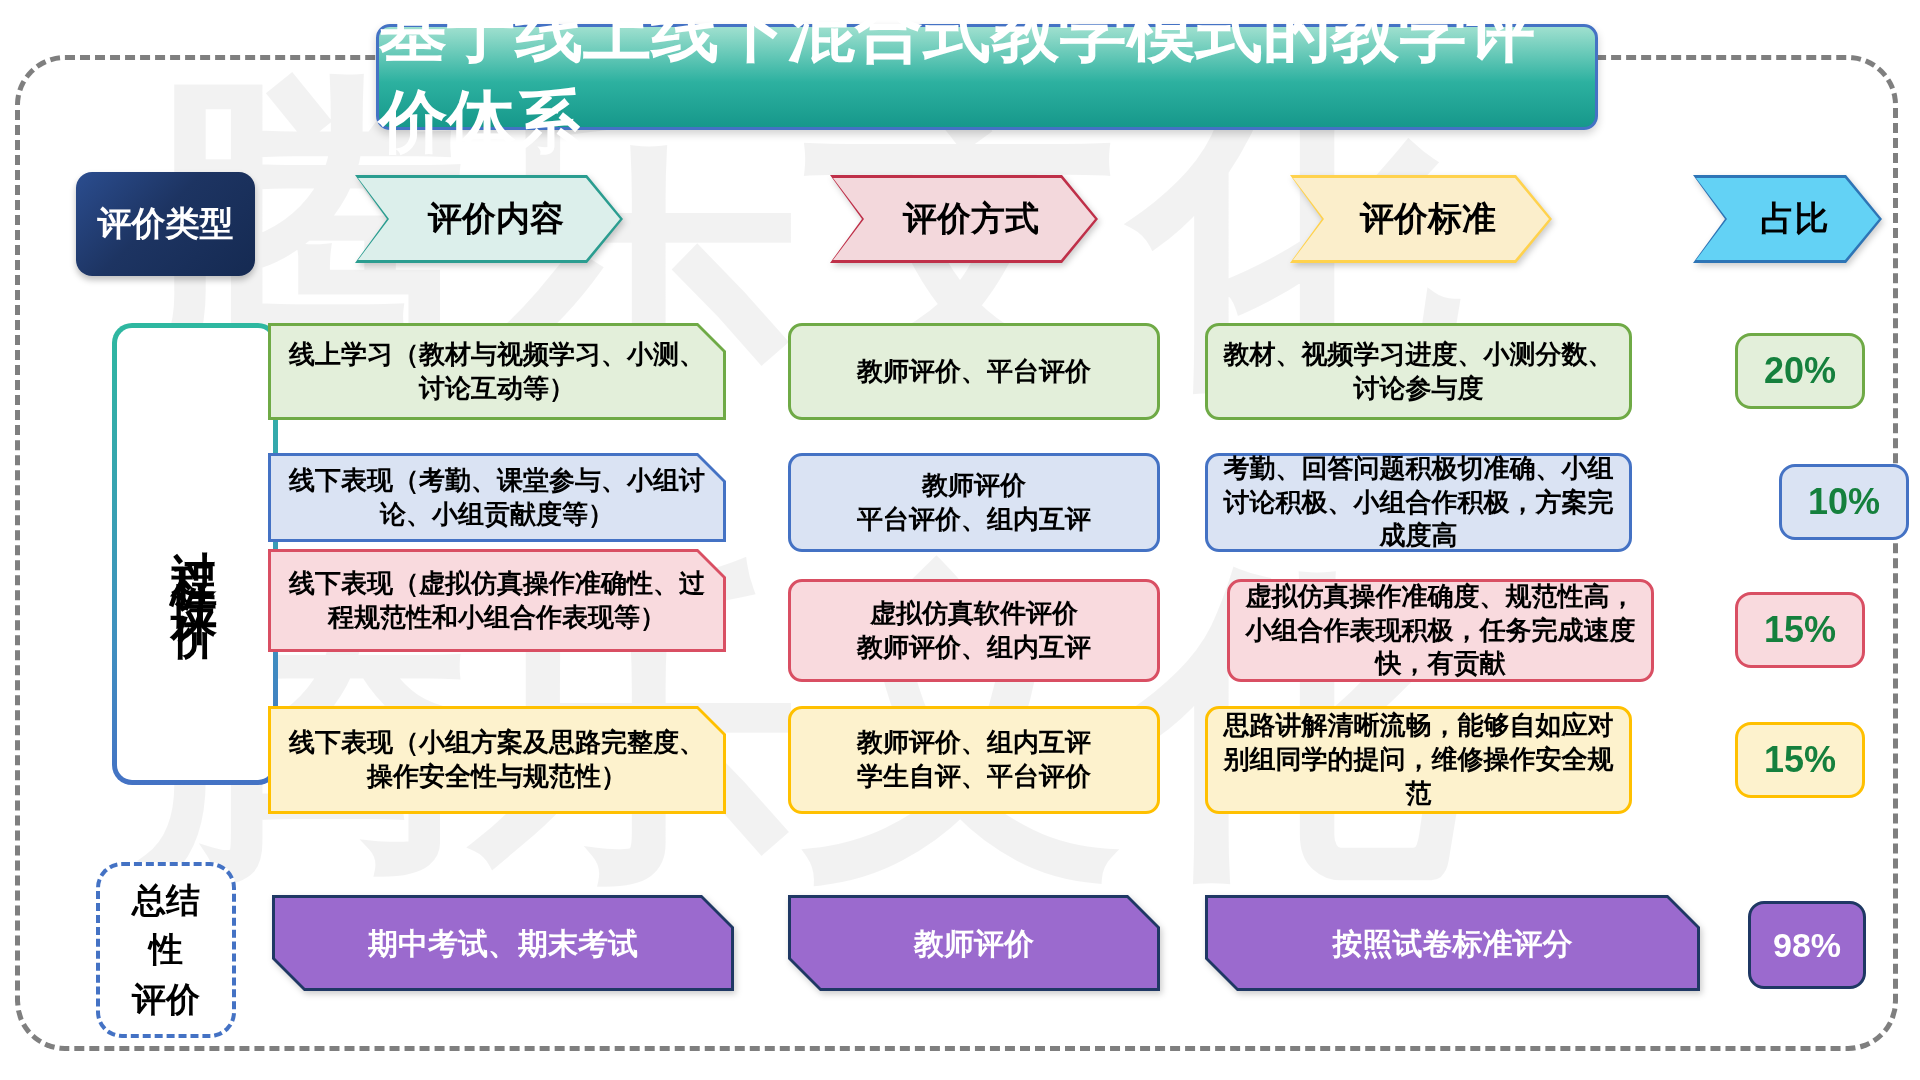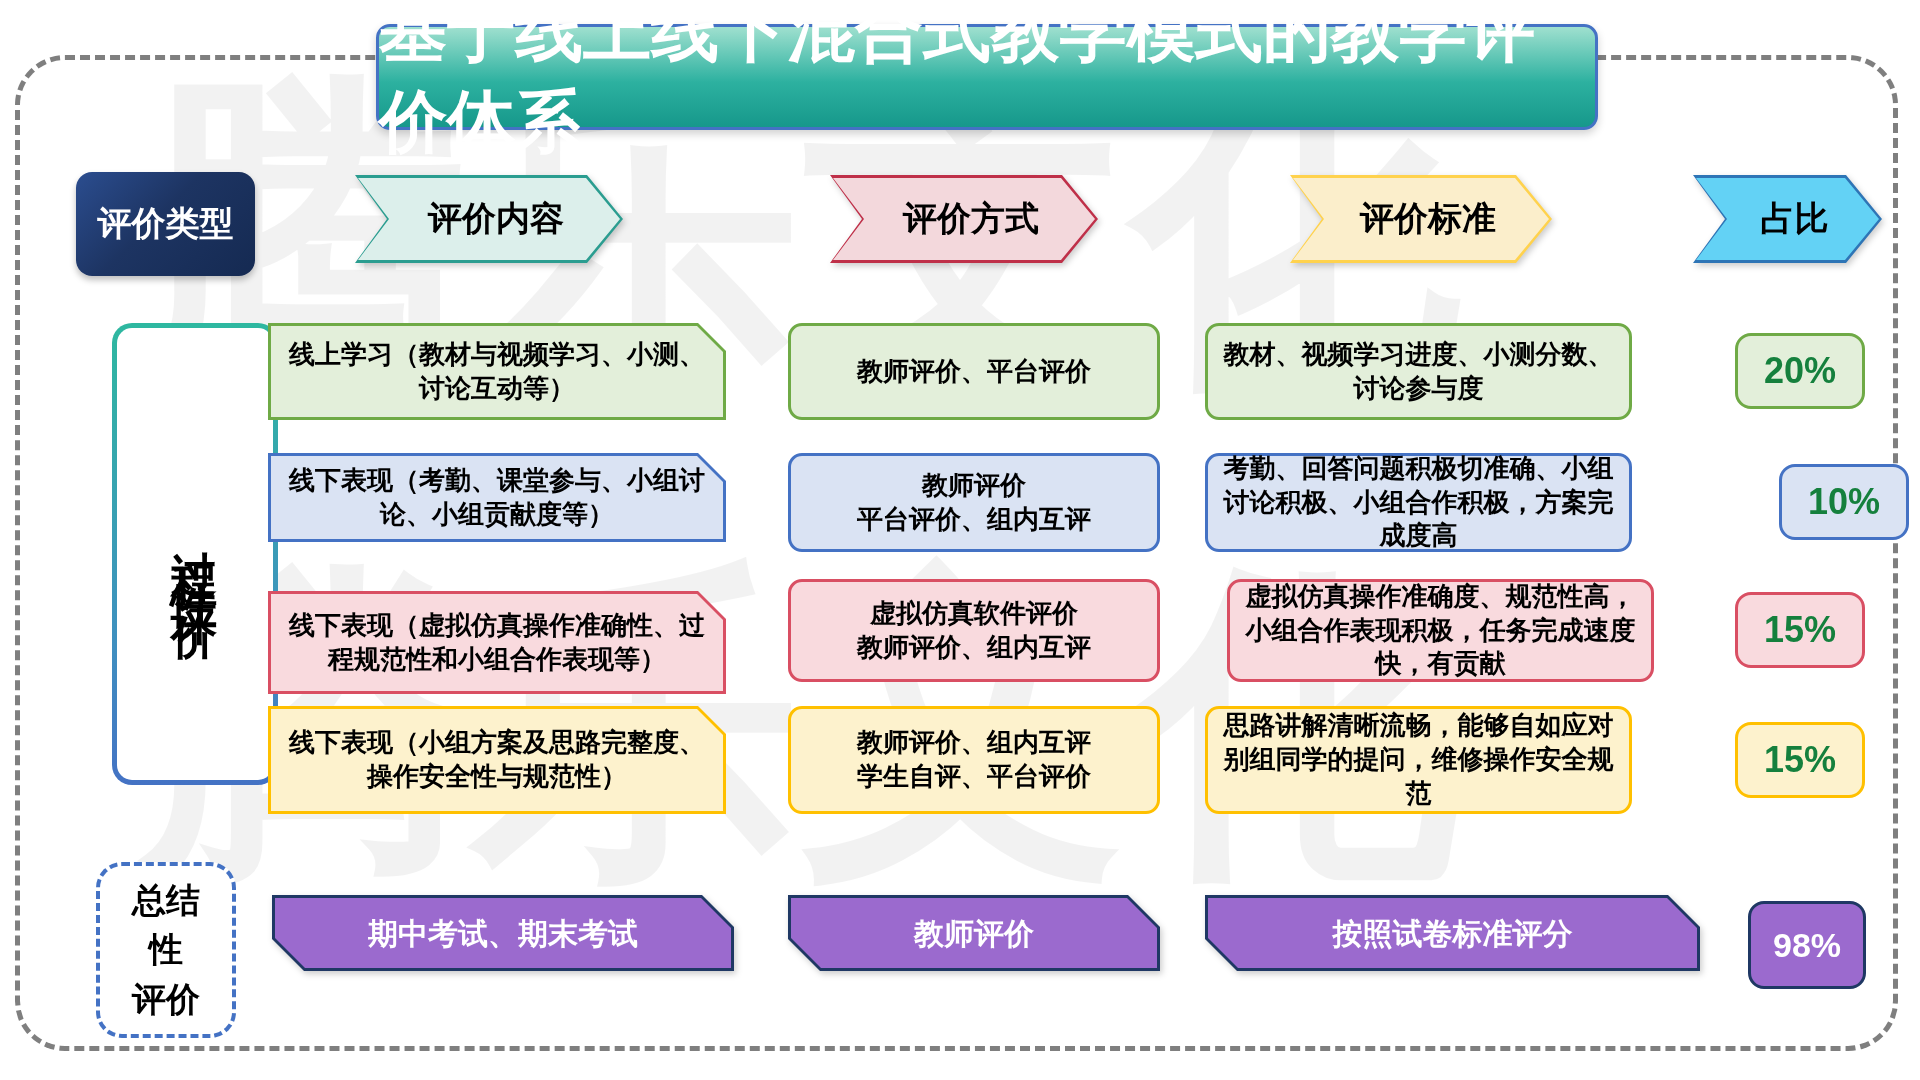--- a/index.html
+++ b/index.html
@@ -82,21 +82,21 @@
       padding:4px 12px;box-sizing:border-box;}
   .pre{white-space:pre-line;}
 
   
   .pct{position:absolute;left:1735px;width:130px;height:76px;z-index:5;
       border:3px solid var(--bd);background:var(--fill);border-radius:16px;box-sizing:border-box;
       display:flex;align-items:center;justify-content:center;
       font-size:36px;font-weight:bold;color:#15803d;}
 
   
-  .purplebox{position:absolute;top:895px;height:76px;z-index:5;filter:drop-shadow(2px 3px 3px rgba(0,0,0,0.2));}
+  .purplebox{position:absolute;top:895px;height:96px;z-index:5;filter:drop-shadow(2px 3px 3px rgba(0,0,0,0.2));}
   .purplebox .bg{position:absolute;inset:0;background:var(--bd);
       clip-path:polygon(0 0,calc(100% - 32px) 0,100% 32px,100% 100%,32px 100%,0 calc(100% - 32px));}
   .purplebox .fg{position:absolute;inset:3px;background:var(--fill);
       clip-path:polygon(0 0,calc(100% - 30px) 0,100% 30px,100% 100%,30px 100%,0 calc(100% - 30px));}
   .purplebox .cell-text{color:#ffffff;font-size:30px;}
   .pct-purple{left:1748px;top:901px;width:118px;height:88px;color:#ffffff;font-size:34px;}
 </style>
 </head>
 <body>
 
@@ -167,21 +167,21 @@
   </div>
   <div class="roundbox theme-blue col2" style="top:453px;height:99px;">
     <div class="cell-text pre">教师评价
 平台评价、组内互评</div>
   </div>
   <div class="roundbox theme-blue col3" style="top:453px;height:99px;">
     <div class="cell-text">考勤、回答问题积极切准确、小组讨论积极、小组合作积极，方案完成度高</div>
   </div>
   <div class="pct theme-blue" style="top:464px;margin-left:44px;">10%</div>
 
-  <div class="snipbox theme-pink" style="top:591px;height:103px;font-family:Liberation Serif, serif;">
+  <div class="snipbox theme-pink" style="top:549px;height:103px;font-family:Liberation Serif, serif;">
     <div class="bg"></div>
       <div class="fg"></div>
     <div class="cell-text">线下表现（虚拟仿真操作准确性、过程规范性和小组合作表现等）</div>
   </div>
   <div class="roundbox theme-pink col2" style="top:579px;height:103px;">
     <div class="cell-text pre">虚拟仿真软件评价
 教师评价、组内互评</div>
   </div>
   <div class="roundbox theme-pink col3" style="top:579px;height:103px;margin-left:22px;">
     <div class="cell-text">虚拟仿真操作准确度、规范性高，小组合作表现积极，任务完成速度快，有贡献</div>

